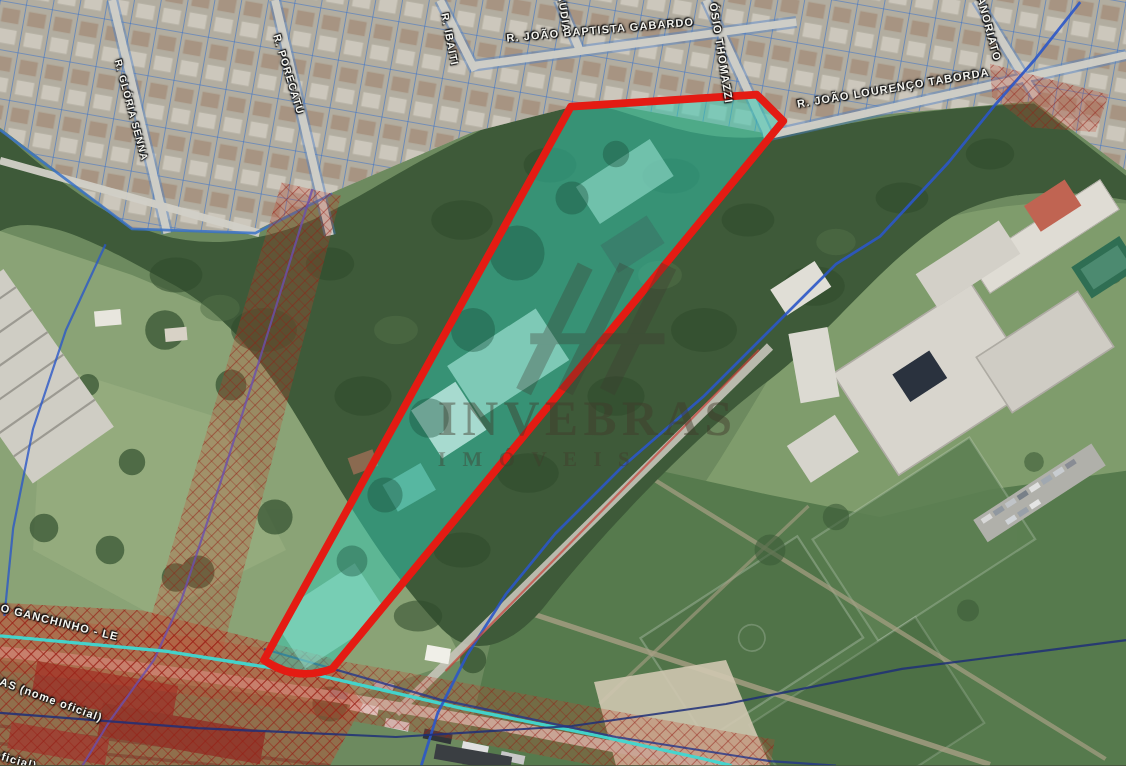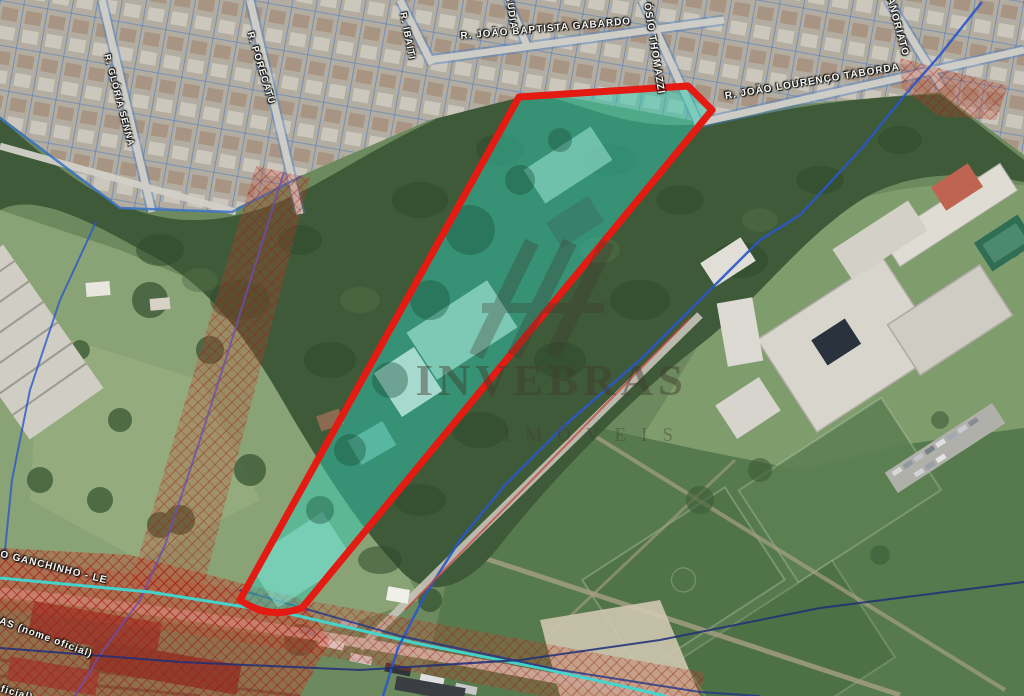--- a/index.html
+++ b/index.html
@@ -7,31 +7,31 @@
     position:relative;width:1024px;height:696px;overflow:hidden;
     background:#6d8a5f;font-family:"Liberation Sans",sans-serif;
   }
   .stage svg.scene{position:absolute;left:0;top:0;}
   .sl{
     position:absolute;color:#f5f5f0;font-weight:bold;white-space:nowrap;
     letter-spacing:1px;transform-origin:0 0;
     text-shadow:0 0 2px #111,0 0 3px #111,1px 1px 1px #111,-1px -1px 1px #111;
   }
   .watermark{
-    position:absolute;left:398px;top:232px;width:290px;text-align:right;
+    position:absolute;left:398px;top:232px;width:290px;text-align:left;
     pointer-events:none;
   }
   .wm-glyph{opacity:.32;display:block;margin:0 auto;}
   .wm-brand{
     font-family:"Liberation Serif",serif;font-weight:bold;font-size:45px;
     letter-spacing:5px;color:rgba(66,58,44,.46);margin-top:-6px;
   }
   .wm-sub{
     font-family:"Liberation Serif",serif;font-size:19px;letter-spacing:15px;
-    color:rgba(66,58,44,.42);margin-top:18px;
+    color:rgba(66,58,44,.42);margin-top:2px;font-weight:bold;
   }
   .una-logo{position:absolute;left:782px;top:568px;}
 </style>
 </head>
 <body>
 
 <div class="stage">
 
 <svg class="scene" width="1024" height="696" viewBox="0 0 1024 696">
   <defs>

